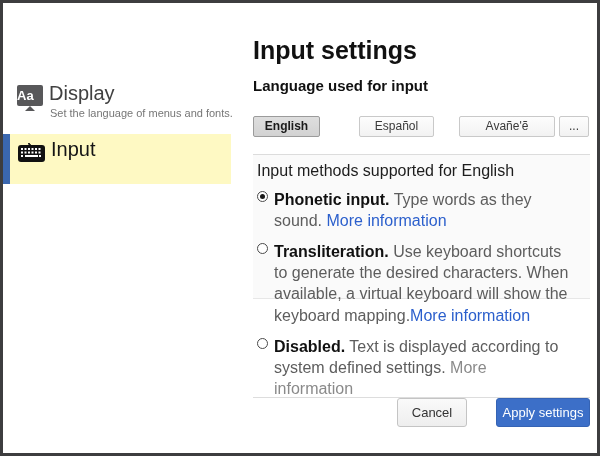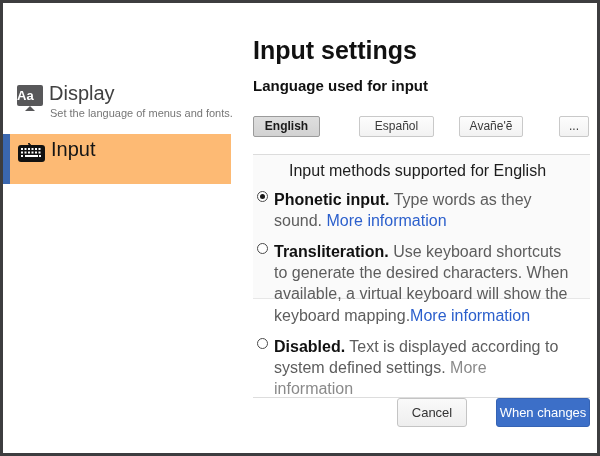--- a/index.html
+++ b/index.html
@@ -12,21 +12,21 @@
 
   
   .sidebar { position: absolute; left: 0; top: 0; width: 232px; height: 100%; }
   .sidebar-title {
     position: absolute; left: 14px; top: 27px;
     font-size: 26px; color: #98989b; font-weight: 400; letter-spacing: 0.2px;
     white-space: nowrap;
   }
   .nav-item { position: absolute; left: 0; width: 228px; }
   .nav-display { top: 78px; height: 48px; }
-  .nav-input  { top: 131px; height: 50px; background: #fdba74; }
+  .nav-input  { top: 131px; height: 50px; background: #fef9c3; }
   .active-bar {
     position: absolute; left: 0; top: 0; width: 7px; height: 100%;
     background: #3a67b0;
   }
   .aa-icon {
     position: absolute; left: 14px; top: 4px; width: 26px; height: 21px;
     background: #58585a; border-radius: 2px; color: #fff;
     font-size: 13px; font-weight: 700; text-align: left; line-height: 21px;
   }
   .aa-icon::after {
@@ -57,29 +57,29 @@
     background: linear-gradient(#fdfdfd, #f2f2f2);
     font-size: 12px; color: #3a3a3a; text-align: center; line-height: 19px;
     cursor: default;
   }
   .lang-btn.selected {
     background: linear-gradient(#dedede, #d2d2d2);
     border-color: #9b9b9b; font-weight: 700; color: #1a1a1a;
   }
   .lb-0 { left: 0;   width: 67px; }
   .lb-1 { left: 106px; width: 75px; }
-  .lb-2 { left: 206px; width: 64px; }
+  .lb-2 { left: 206px; width: 96px; }
   .lb-3 { left: 306px; width: 30px; }
 
   .methods-panel {
     position: absolute; left: 0; top: 151px; width: 337px; height: 145px;
     background: #fafafa; border-top: 1px solid #dcdcdc; border-bottom: 1px solid #e7e7e7;
     padding: 7px 9px 0 4px;
   }
-  .methods-title { font-size: 16px; color: #1d1d1d; margin-bottom: 9px; margin-left: 32px; }
+  .methods-title { font-size: 16px; color: #1d1d1d; margin-bottom: 9px; }
   .option { position: relative; padding-left: 17px; margin-bottom: 10px; max-width: 312px; }
   .option-text { font-size: 16px; line-height: 1.32; color: #5d5d5d; }
   .option-text b { color: #111; }
   .radio {
     position: absolute; left: 0; top: 2px; width: 11px; height: 11px;
     border: 1px solid #4a4a4a; border-radius: 50%; background: #fff;
   }
   .radio.selected::after {
     content: ""; position: absolute; left: 2px; top: 2px;
     width: 5px; height: 5px; border-radius: 50%; background: #1a1a1a;
@@ -171,17 +171,17 @@
       </div>
 
       <div class="option">
         <span class="radio"></span>
         <span class="option-text"><b>Disabled.</b><span> Text is displayed according to system defined settings. </span><span class="link muted">More information</span></span>
       </div>
     </div>
 
     <div class="footer">
       <div class="btn btn-cancel">Cancel</div>
-      <div class="btn btn-apply">When changes</div>
+      <div class="btn btn-apply">Apply settings</div>
     </div>
   </div>
 
 </div>
 
 </body></html>

